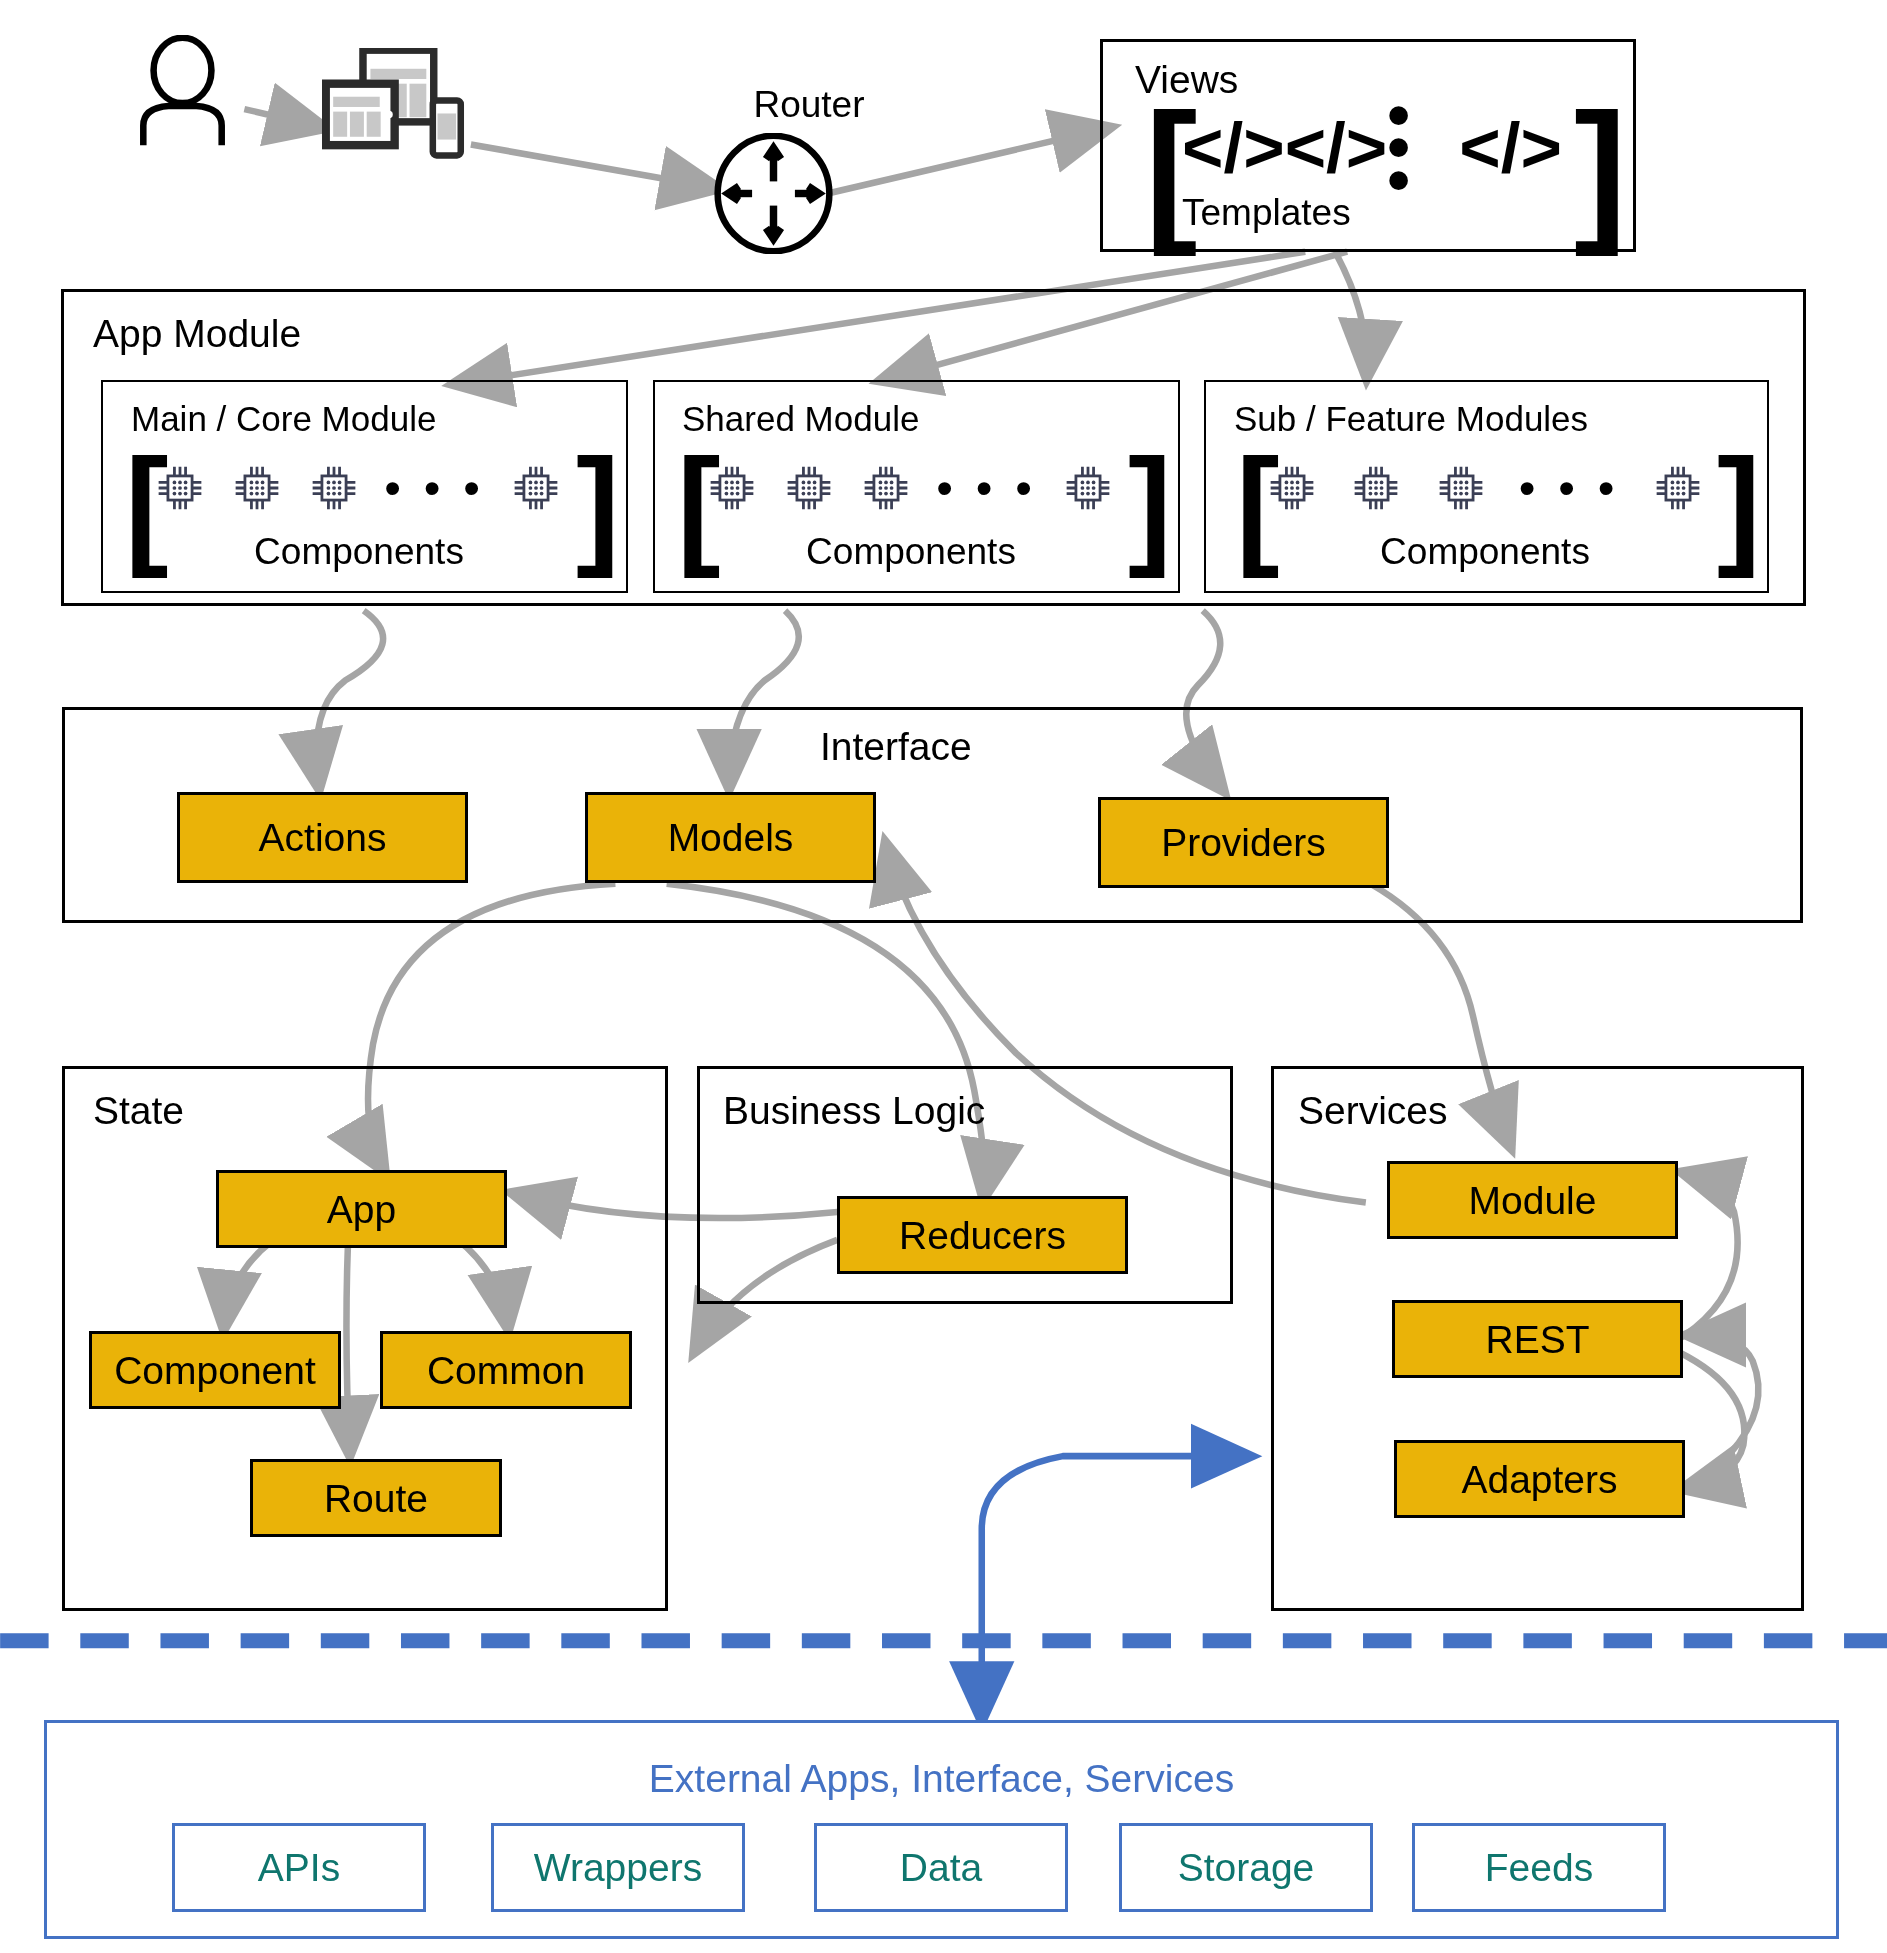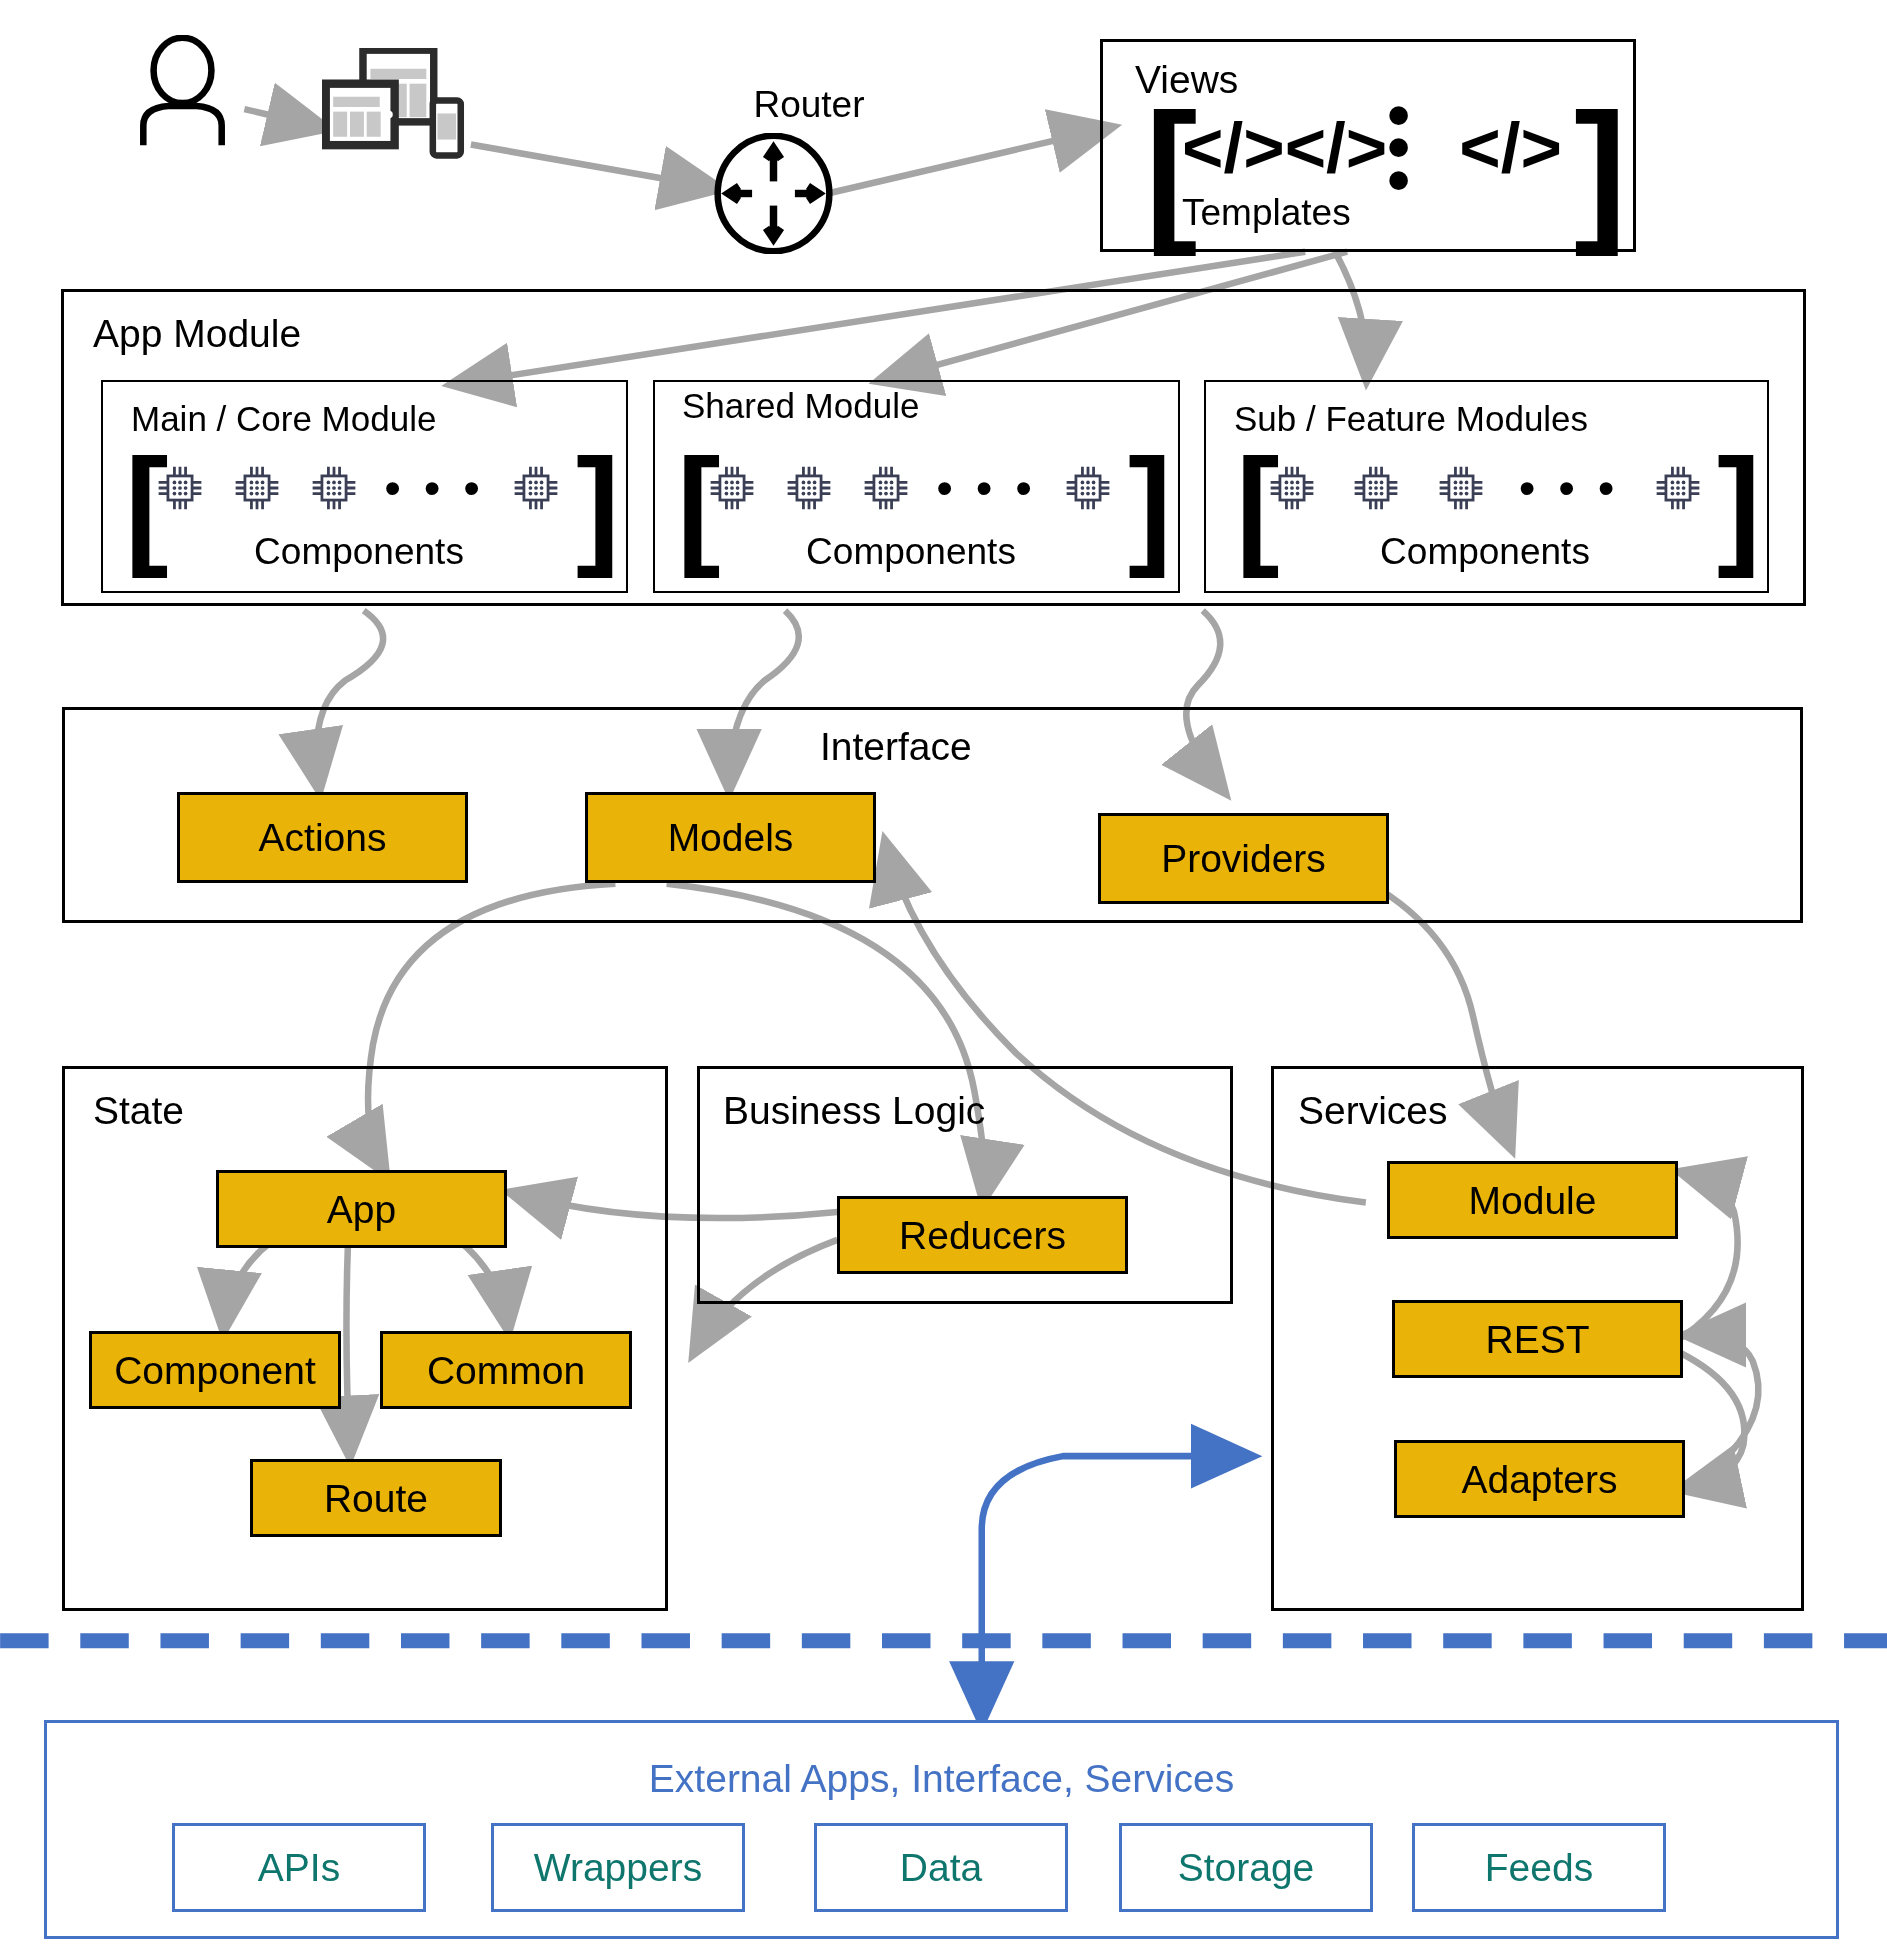--- a/index.html
+++ b/index.html
@@ -316,21 +316,21 @@
           <circle cx="34" cy="28" r="2"></circle>
           <circle cx="22" cy="34" r="2"></circle>
           <circle cx="28" cy="34" r="2"></circle>
           <circle cx="34" cy="34" r="2"></circle>
         </g>
       </svg>
   </div>
   <div class="caption" style="left:154px; top:531px; width:410px; text-align:center;">Components</div>
 
   <div class="box" style="left:653px; top:380px; width:527px; height:213px;"></div>
-  <div class="grp-title" style="left:682px; top:386px; font-size:35px;">Shared Module</div>
+  <div class="grp-title" style="left:682px; top:399px; font-size:35px;">Shared Module</div>
   <div class="bracket" style="left:677px; top:440px; font-size:131px;">[</div>
   <div class="bracket" style="left:1128px; top:440px; font-size:131px;">]</div>
   <div class="chip-row" style="left:706px; top:459px; width:408px; height:58px;">
     <svg width="52" height="52" viewBox="0 0 56 56">
         <g stroke="#3b3f55" stroke-width="3" fill="none">
           <rect x="15" y="15" width="26" height="26"></rect>
           <path d="M22,15 L22,5 M28,15 L28,5 M34,15 L34,5 M22,41 L22,51 M28,41 L28,51 M34,41 L34,51 M15,22 L5,22 M15,28 L5,28 M15,34 L5,34 M41,22 L51,22 M41,28 L51,28 M41,34 L51,34"></path>
         </g>
         <g fill="#3b3f55">
           <circle cx="22" cy="22" r="2"></circle>
@@ -478,21 +478,21 @@
 
   <div class="box group-box" style="left:62px; top:707px; width:1741px; height:216px;"></div>
   <div class="grp-title" style="left:820px; top:725px;">Interface</div>
 
   <div class="node-box" style="left:177px; top:792px; width:291px; height:91px;">
     <span class="node-label">Actions</span>
   </div>
   <div class="node-box" style="left:585px; top:792px; width:291px; height:91px;">
     <span class="node-label">Models</span>
   </div>
-  <div class="node-box" style="left:1098px; top:797px; width:291px; height:91px;margin-top:16px;">
+  <div class="node-box" style="left:1098px; top:797px; width:291px; height:91px;">
     <span class="node-label">Providers</span>
   </div>
 
   <div class="box group-box" style="left:62px; top:1066px; width:606px; height:545px;"></div>
   <div class="grp-title" style="left:93px; top:1089px;">State</div>
 
   <div class="node-box" style="left:216px; top:1170px; width:291px; height:78px;">
     <span class="node-label">App</span>
   </div>
   <div class="node-box" style="left:89px; top:1331px; width:252px; height:78px;">

